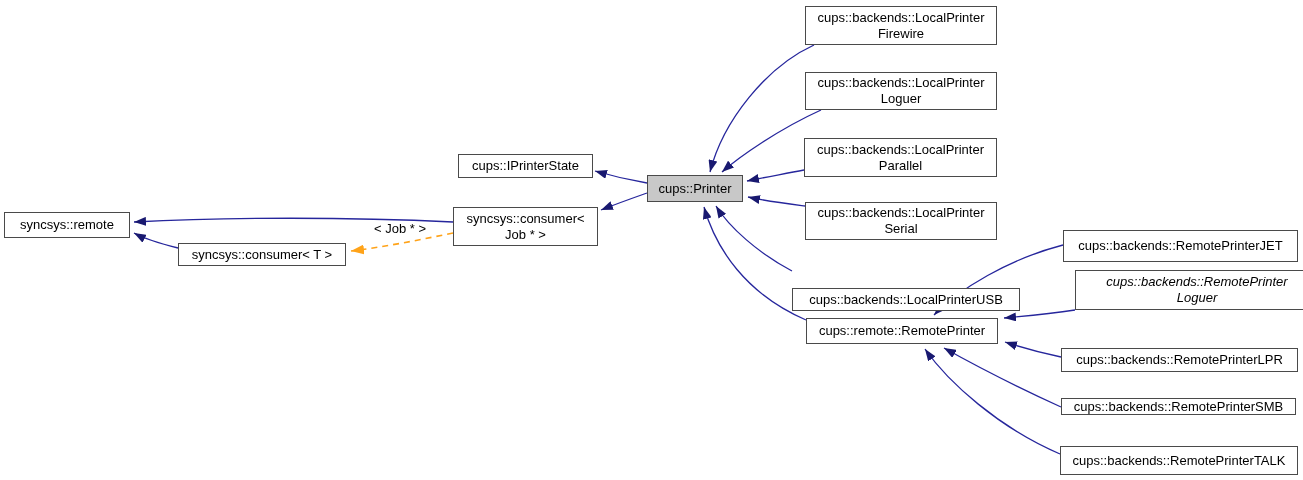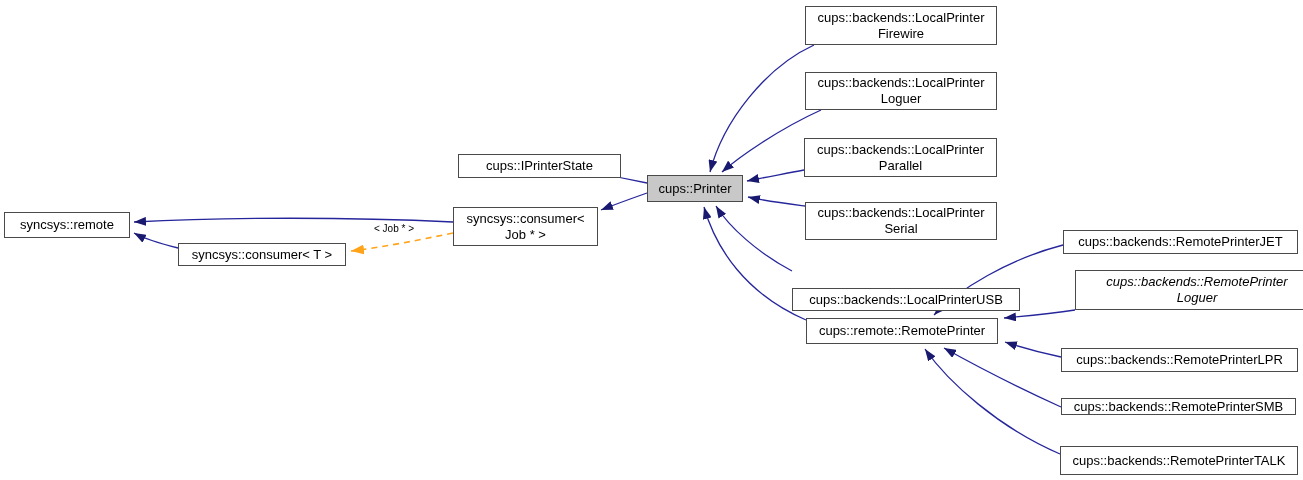--- a/index.html
+++ b/index.html
@@ -41,21 +41,21 @@
     white-space: pre-line;
     padding: 1px 3px;
     cursor: pointer;
   }
   .node.focus {
     background: var(--focus-fill, #c8c8c8);
   }
   .edge-label {
     position: absolute;
     color: var(--text, #000000);
-    font-size: 10px;
+    font-size: 13px;
     line-height: 14px;
     white-space: nowrap;
   }
 </style>
 </head>
 <body>
 
 <div class="canvas">
 
   <svg class="edges-layer" width="1303" height="480" viewBox="0 0 1303 480" xmlns="http://www.w3.org/2000/svg">
@@ -86,41 +86,41 @@
     <path class="edge template" d="M 453,233 C 419,240 384,247 351,251" marker-end="url(#arrow-orange)"></path>
   </svg>
 
   <div class="node" style="left:4px; top:212px; width:126px; height:26px;">syncsys::remote</div>
 
   <div class="node" style="left:178px; top:243px; width:168px; height:23px;">syncsys::consumer&lt; T &gt;</div>
 
   <div class="node" style="left:453px; top:207px; width:145px; height:39px;">syncsys::consumer&lt;
 Job * &gt;</div>
 
-  <div class="node" style="left:458px; top:154px; width:163px; height:24px;">cups::IPrinterState</div>
+  <div class="node" style="left:458px; top:154px; width:135px; height:24px;">cups::IPrinterState</div>
 
   <div class="node focus" style="left:647px; top:175px; width:96px; height:27px;">cups::Printer</div>
 
   <div class="node" style="left:805px; top:6px; width:192px; height:39px;">cups::backends::LocalPrinter
 Firewire</div>
 
   <div class="node" style="left:805px; top:72px; width:192px; height:38px;">cups::backends::LocalPrinter
 Loguer</div>
 
   <div class="node" style="left:804px; top:138px; width:193px; height:39px;">cups::backends::LocalPrinter
 Parallel</div>
 
   <div class="node" style="left:805px; top:202px; width:192px; height:38px;">cups::backends::LocalPrinter
 Serial</div>
 
   <div class="node" style="left:792px; top:269px; width:228px; height:23px;margin-top:19px;">cups::backends::LocalPrinterUSB</div>
 
   <div class="node" style="left:806px; top:318px; width:192px; height:26px;">cups::remote::RemotePrinter</div>
 
-  <div class="node" style="left:1063px; top:230px; width:235px; height:24px;">cups::backends::RemotePrinterJET</div>
+  <div class="node" style="left:1063px; top:230px; width:235px; height:32px;">cups::backends::RemotePrinterJET</div>
 
   <div class="node" style="left:1075px; top:270px; width:244px; height:40px;font-style:italic;">cups::backends::RemotePrinter
 Loguer</div>
 
   <div class="node" style="left:1061px; top:348px; width:237px; height:24px;">cups::backends::RemotePrinterLPR</div>
 
   <div class="node" style="left:1061px; top:398px; width:235px; height:17px;">cups::backends::RemotePrinterSMB</div>
 
   <div class="node" style="left:1060px; top:446px; width:238px; height:29px;">cups::backends::RemotePrinterTALK</div>
 

